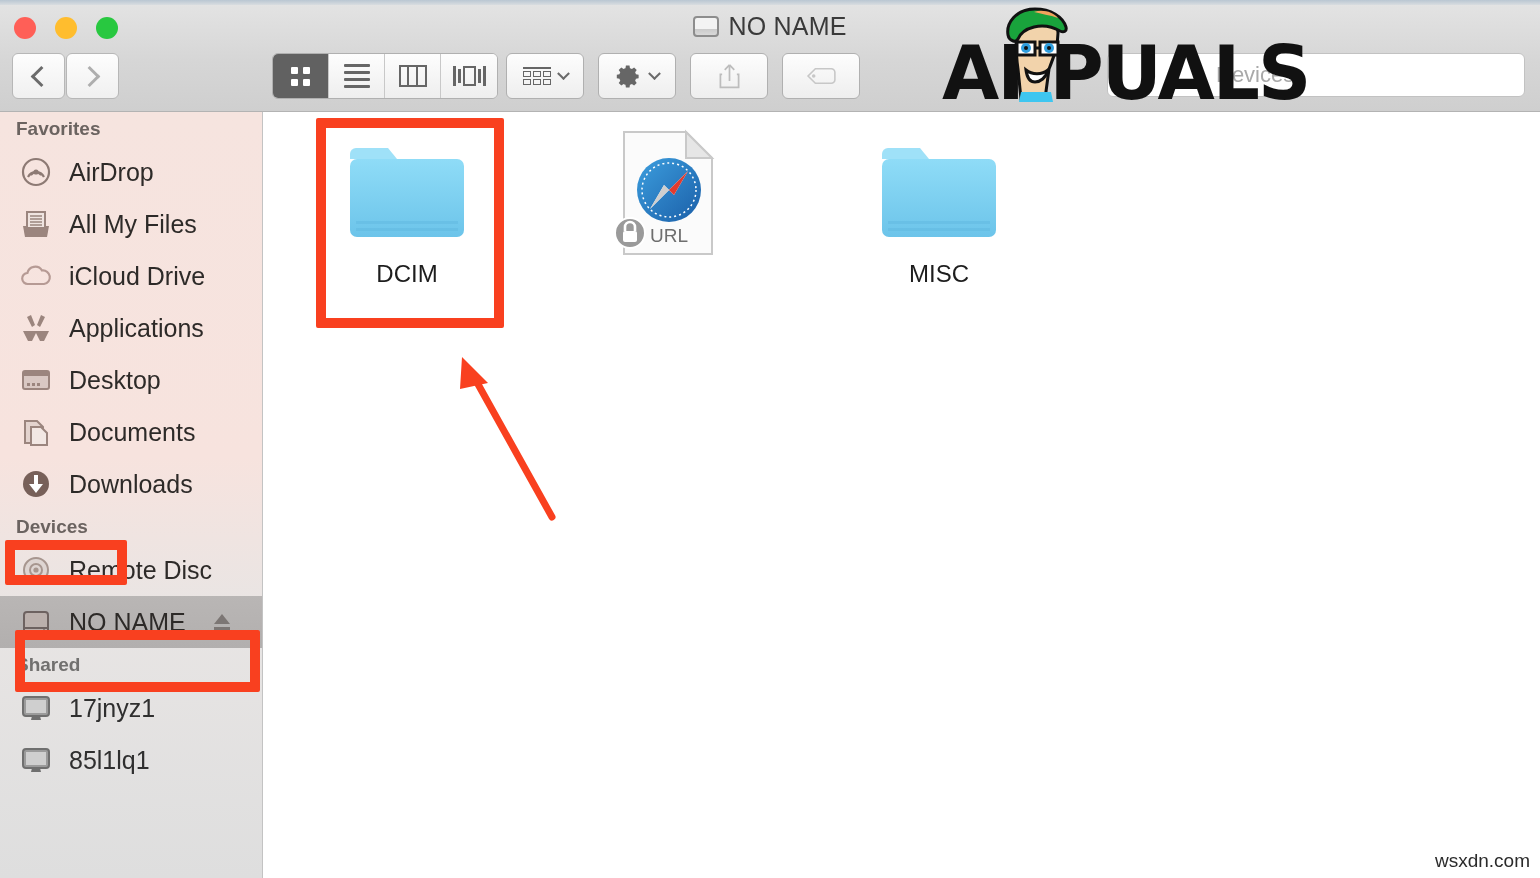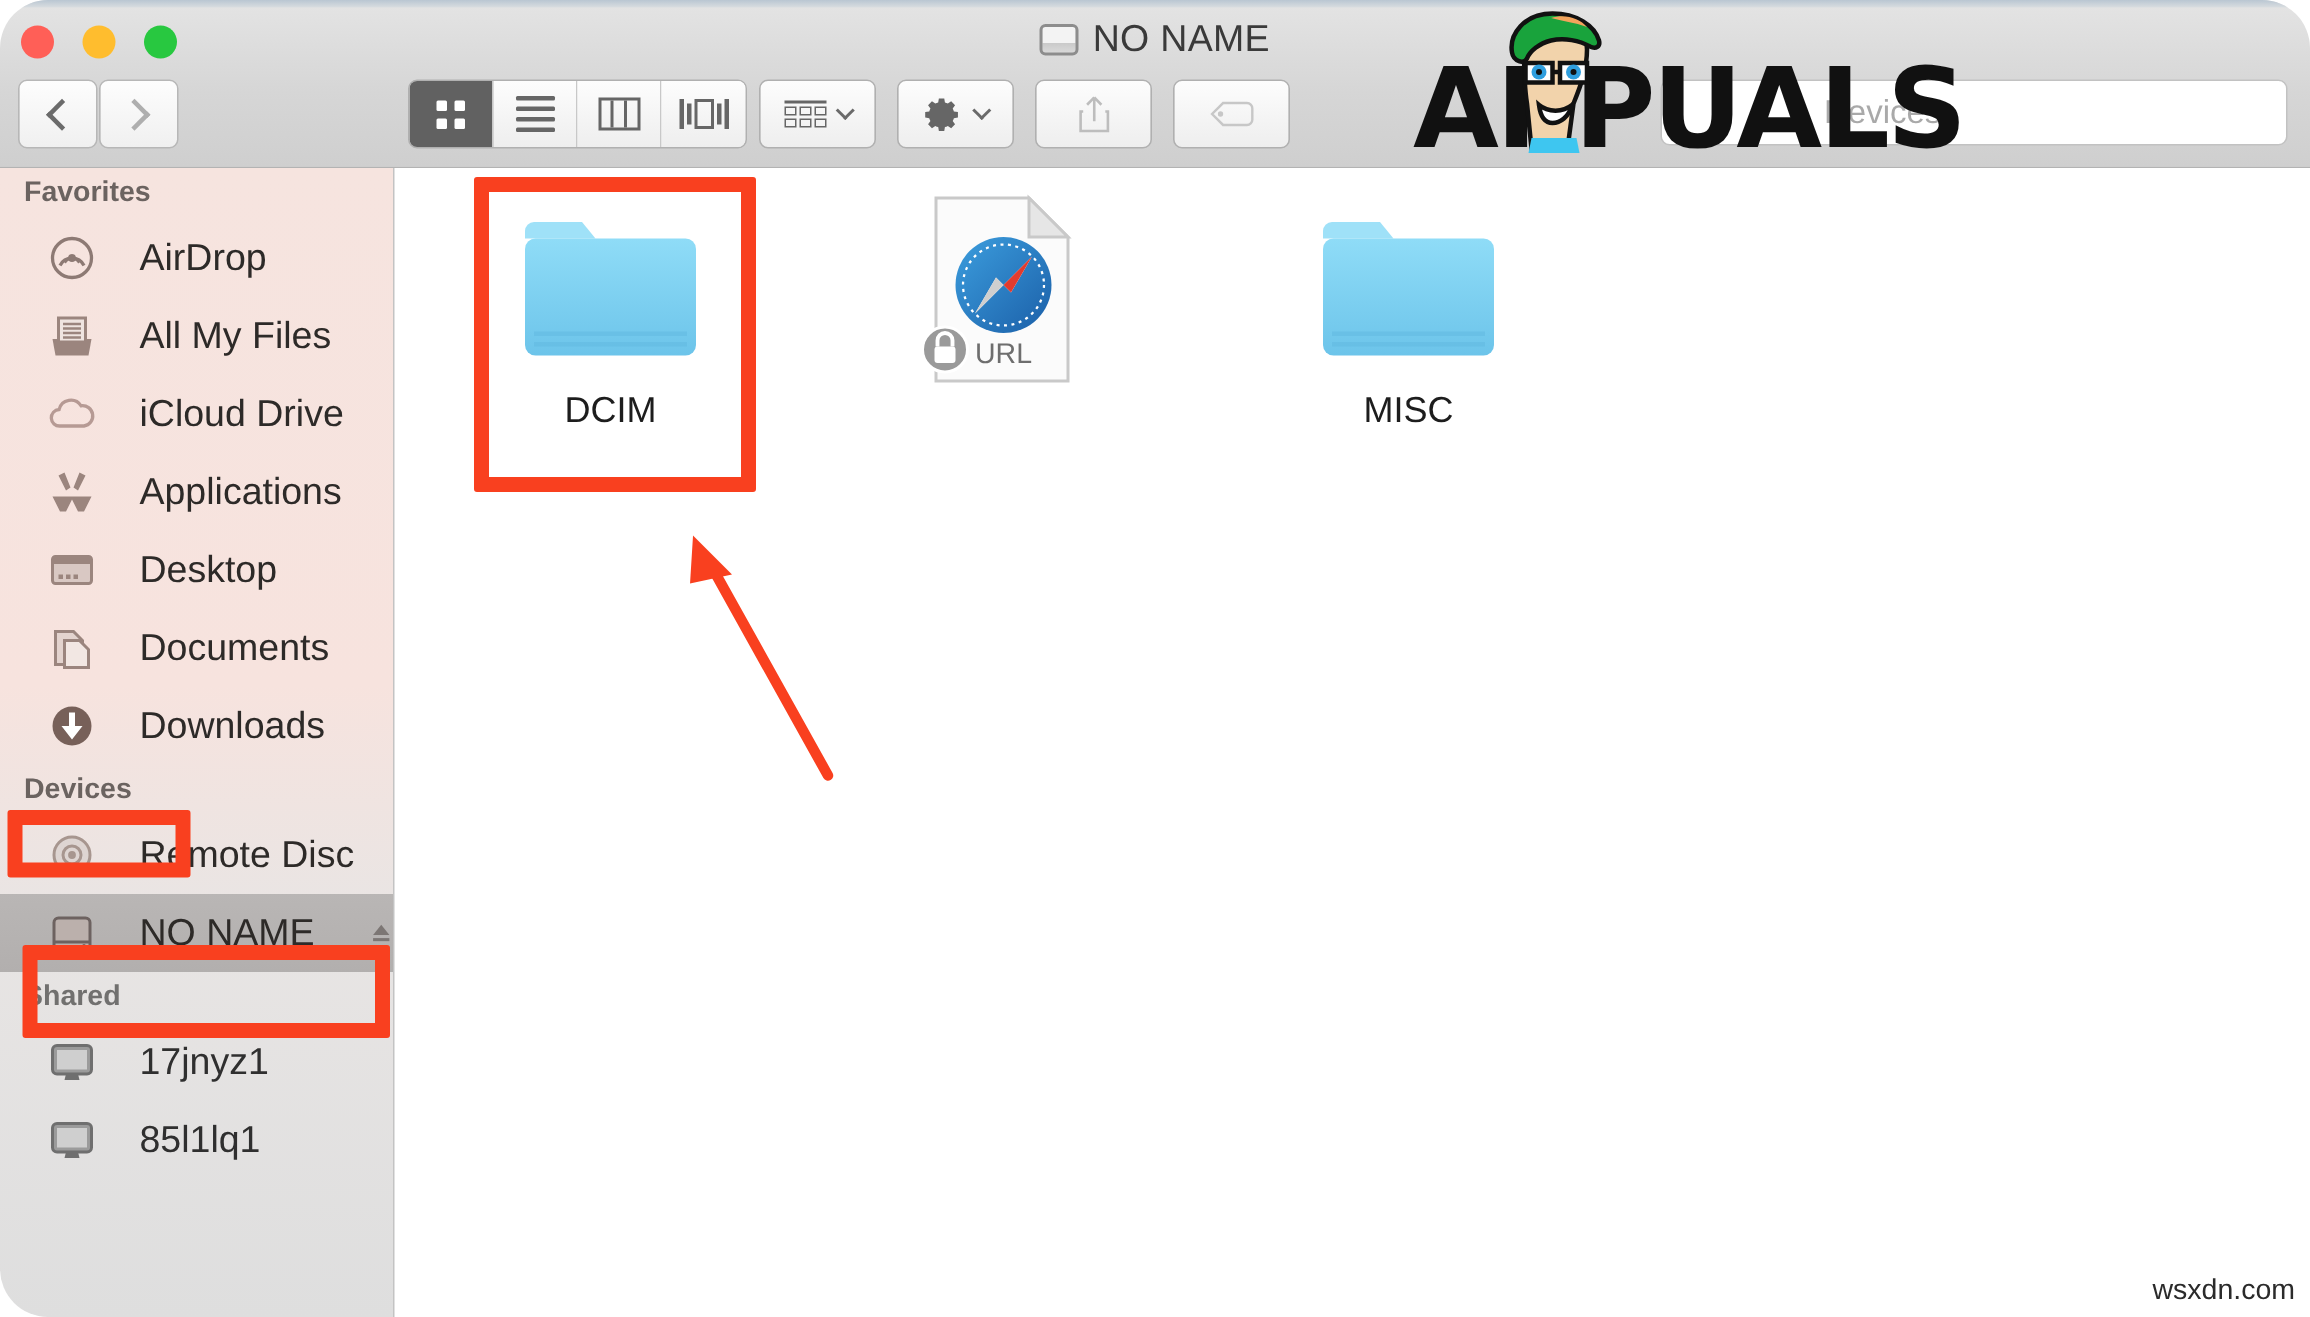--- a/index.html
+++ b/index.html
@@ -11,21 +11,20 @@
     font-family: "Liberation Sans", sans-serif;
     background: #ffffff;
   }
 
   #window {
     position: relative;
     width: 1540px;
     height: 878px;
     background: #ffffff;
     overflow: hidden;
-    border-radius: 32px;
   }
 
   
   #titlebar {
     position: absolute;
     left: 0; top: 0;
     width: 1540px;
     height: 112px;
     background: linear-gradient(to bottom, #e4e4e4 0%, #d6d6d6 55%, #cfcfcf 100%);
     border-bottom: 1px solid #b3b3b3;
@@ -190,22 +189,22 @@
     font-weight: bold;
     padding: 0 0 0 16px;
     height: 34px;
     line-height: 34px;
   }
   #sh-shared { color: #71706f; }
   .sb-item {
     height: 52px;
     display: flex;
     align-items: center;
-    padding-left: 31px;
-    gap: 28px;
+    padding-left: 19px;
+    gap: 16px;
   }
   .sb-item.selected {
     background: linear-gradient(to bottom, #b9b6b5, #b2afae);
   }
   .sb-label {
     font-size: 25px;
     color: #2d2a28;
     white-space: nowrap;
   }
   .sb-shared-label { color: #2f2f2f; }

